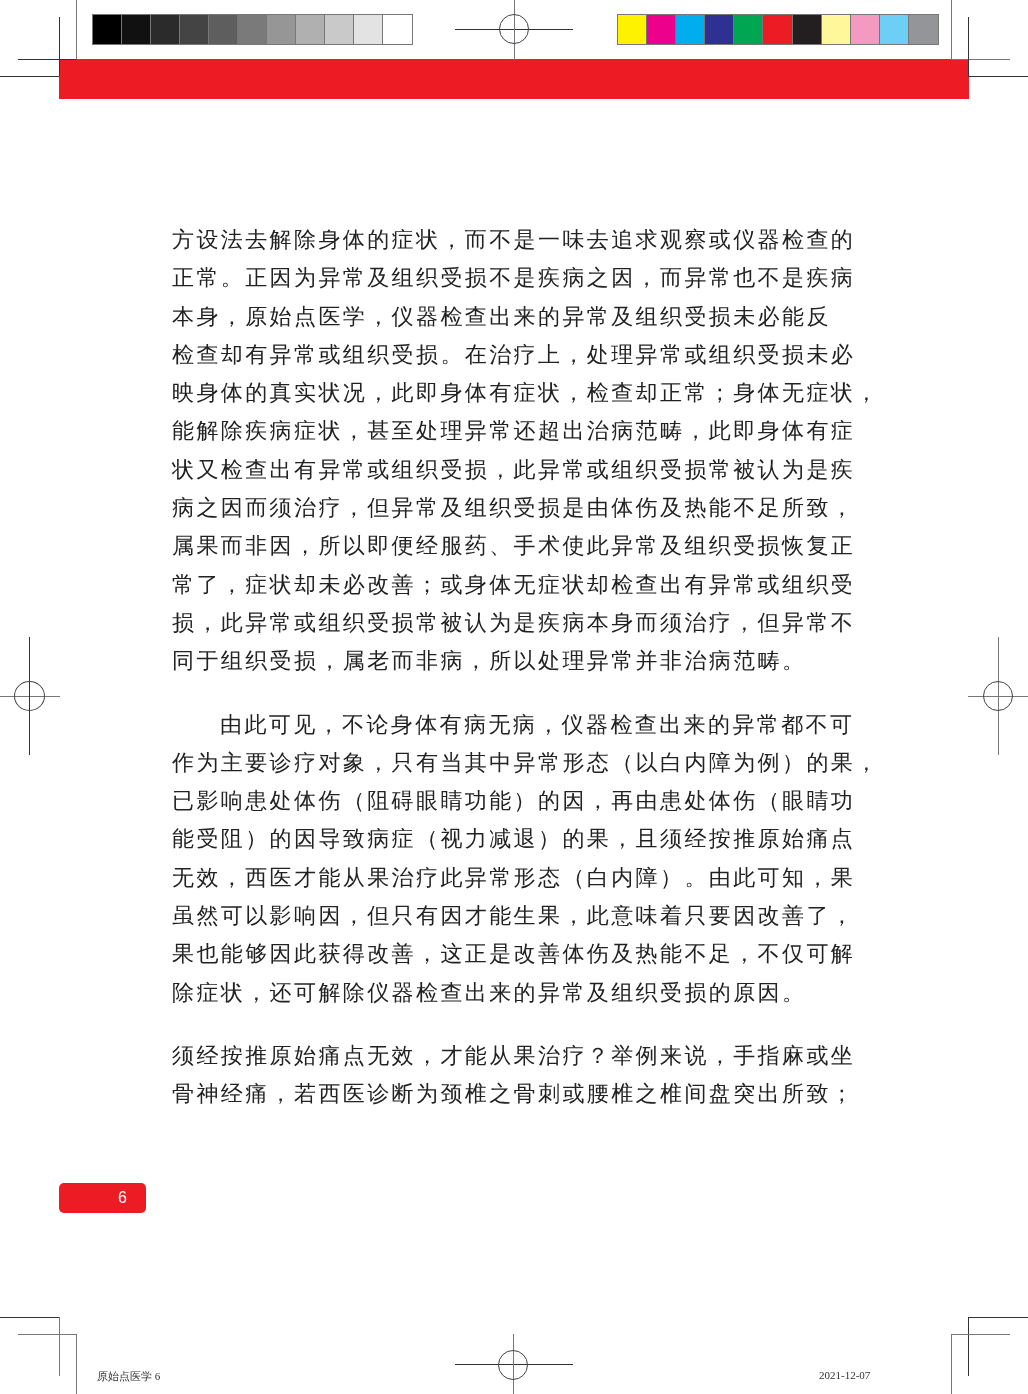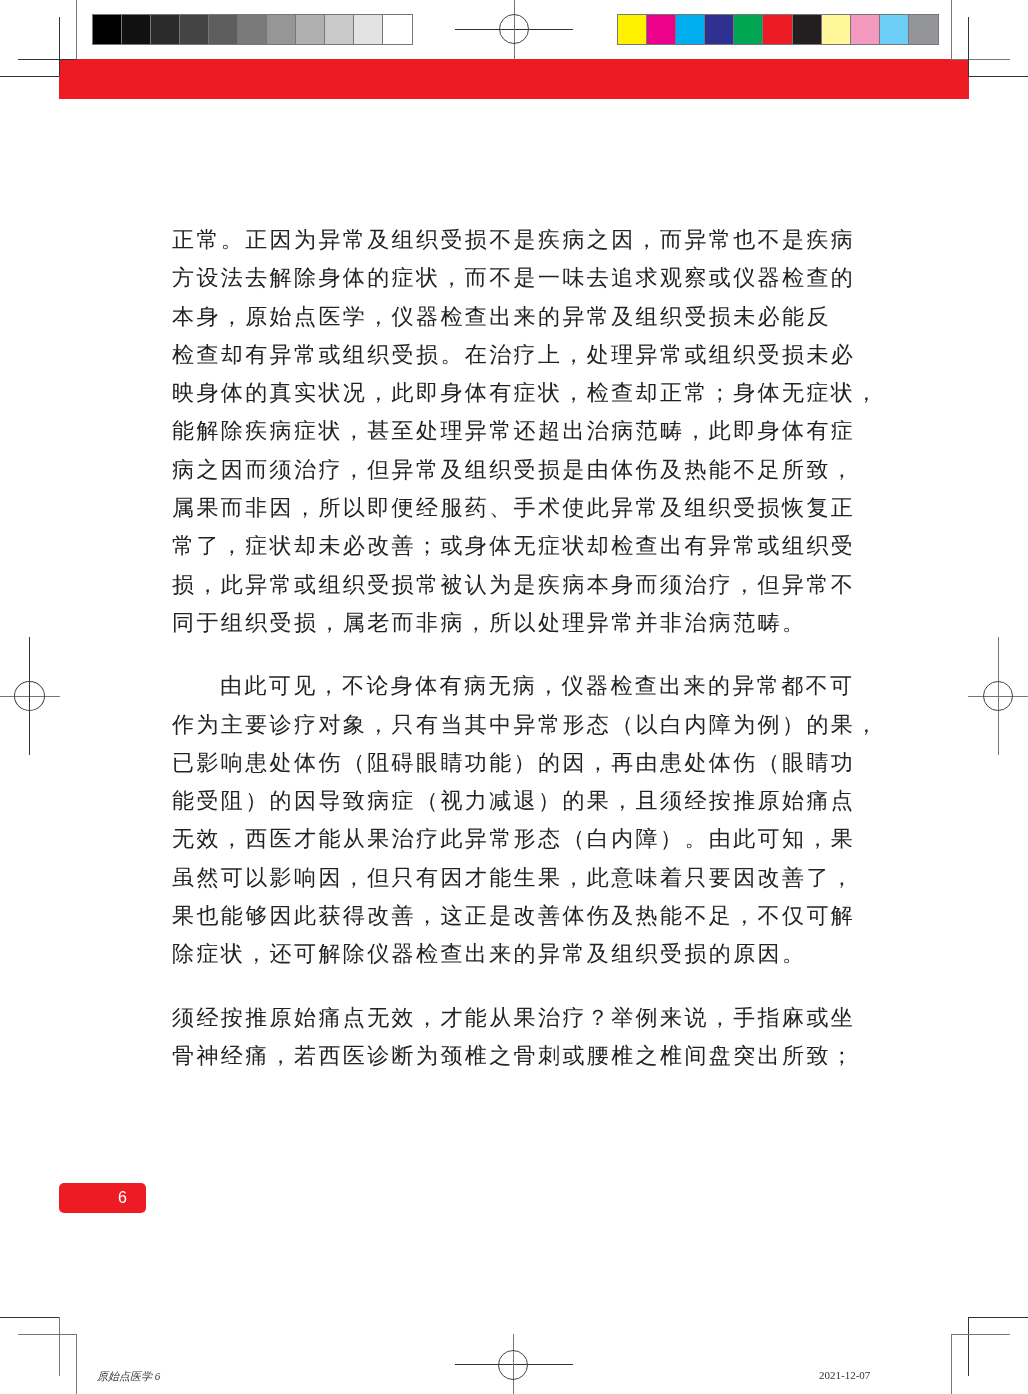--- a/index.html
+++ b/index.html
@@ -37,21 +37,21 @@
 
     .page-num {
       position: absolute; left: 59px; top: 1183px; width: 87px; height: 30px;
       background: #ed1c24; border-radius: 5px; color: #fff;
       font-family: "Liberation Sans", sans-serif; font-size: 16px;
       display: flex; align-items: center; justify-content: flex-end; padding-right: 19px; box-sizing: border-box;
     }
     .footer-left, .footer-right {
       position: absolute; top: 1369px; font-family: "Liberation Serif", serif; font-size: 11px; color: #333;
     }
-    .footer-left { left: 97px; font-style: italic; }
+    .footer-left { left: 97px; }
     .footer-right { left: 819px; }
   </style>
 </head>
 <body>
 
 <div class="swatch-bar" style="left:92px; width:321px;">
   <div class="swatch" style="width: 29px; background: rgb(0, 0, 0);"></div>
   <div class="swatch" style="width: 29px; background: rgb(17, 17, 17);"></div>
   <div class="swatch" style="width: 29px; background: rgb(43, 43, 43);"></div>
   <div class="swatch" style="width: 29px; background: rgb(68, 68, 68);"></div>
@@ -119,26 +119,27 @@
 </div>
 
 <div class="reg" style="left:968px; top:637px; width:60px; height:118px;">
   <div class="line-h gray" style="left:0; top:59px; width:60px;"></div>
   <div class="line-v gray" style="left:30px; top:0; width:1px; height:118px;"></div>
   <div class="circle" style="left:15px; top:44px; width:30px; height:30px;"></div>
 </div>
 
 <div class="content">
   <p class="para p1">
+    <span class="ln">方设法去解除身体的症状，而不是一味去追求观察或仪器检查的</span>
     <span class="ln">正常。正因为异常及组织受损不是疾病之因，而异常也不是疾病</span>
-    <span class="ln">方设法去解除身体的症状，而不是一味去追求观察或仪器检查的</span>
     <span class="ln">本身，原始点医学，仪器检查出来的异常及组织受损未必能反</span>
     <span class="ln">检查却有异常或组织受损。在治疗上，处理异常或组织受损未必</span>
     <span class="ln">映身体的真实状况，此即身体有症状，检查却正常；身体无症状，</span>
     <span class="ln">能解除疾病症状，甚至处理异常还超出治病范畴，此即身体有症</span>
+    <span class="ln">状又检查出有异常或组织受损，此异常或组织受损常被认为是疾</span>
     <span class="ln">病之因而须治疗，但异常及组织受损是由体伤及热能不足所致，</span>
     <span class="ln">属果而非因，所以即便经服药、手术使此异常及组织受损恢复正</span>
     <span class="ln">常了，症状却未必改善；或身体无症状却检查出有异常或组织受</span>
     <span class="ln">损，此异常或组织受损常被认为是疾病本身而须治疗，但异常不</span>
     <span class="ln">同于组织受损，属老而非病，所以处理异常并非治病范畴。</span>
   </p>
   <p class="para p2">
     <span class="ln indent">由此可见，不论身体有病无病，仪器检查出来的异常都不可</span>
     <span class="ln">作为主要诊疗对象，只有当其中异常形态（以白内障为例）的果，</span>
     <span class="ln">已影响患处体伤（阻碍眼睛功能）的因，再由患处体伤（眼睛功</span>

